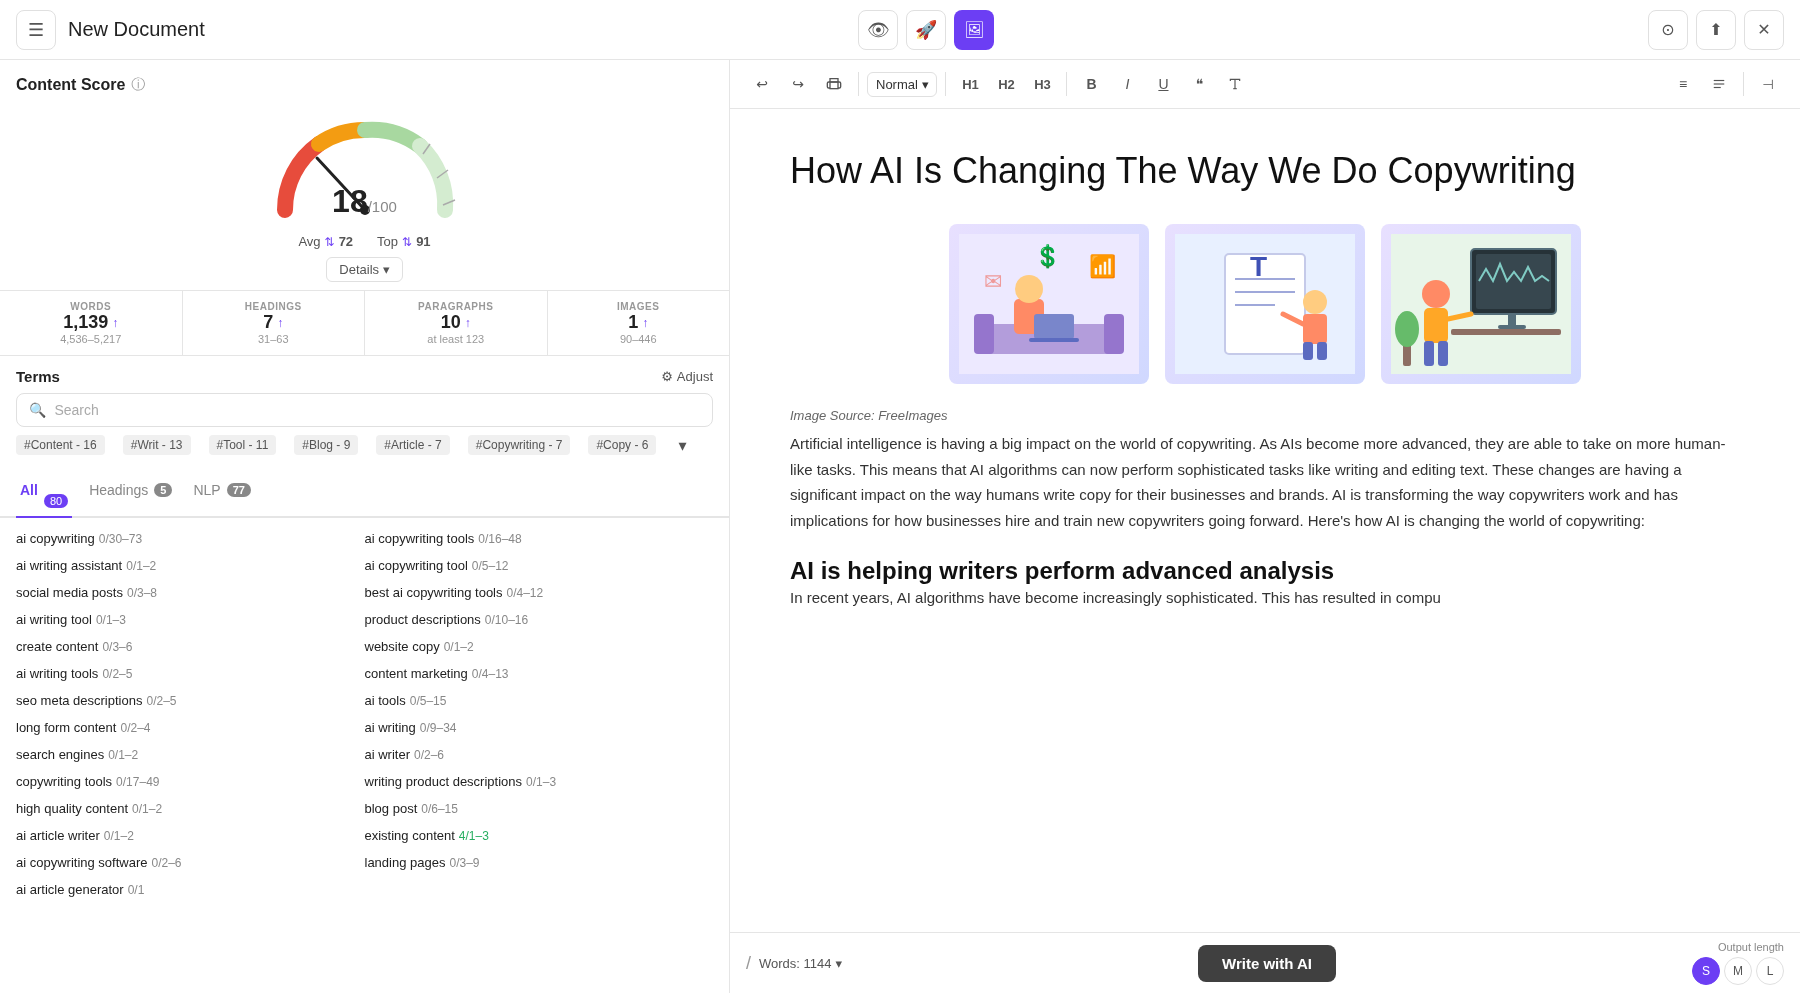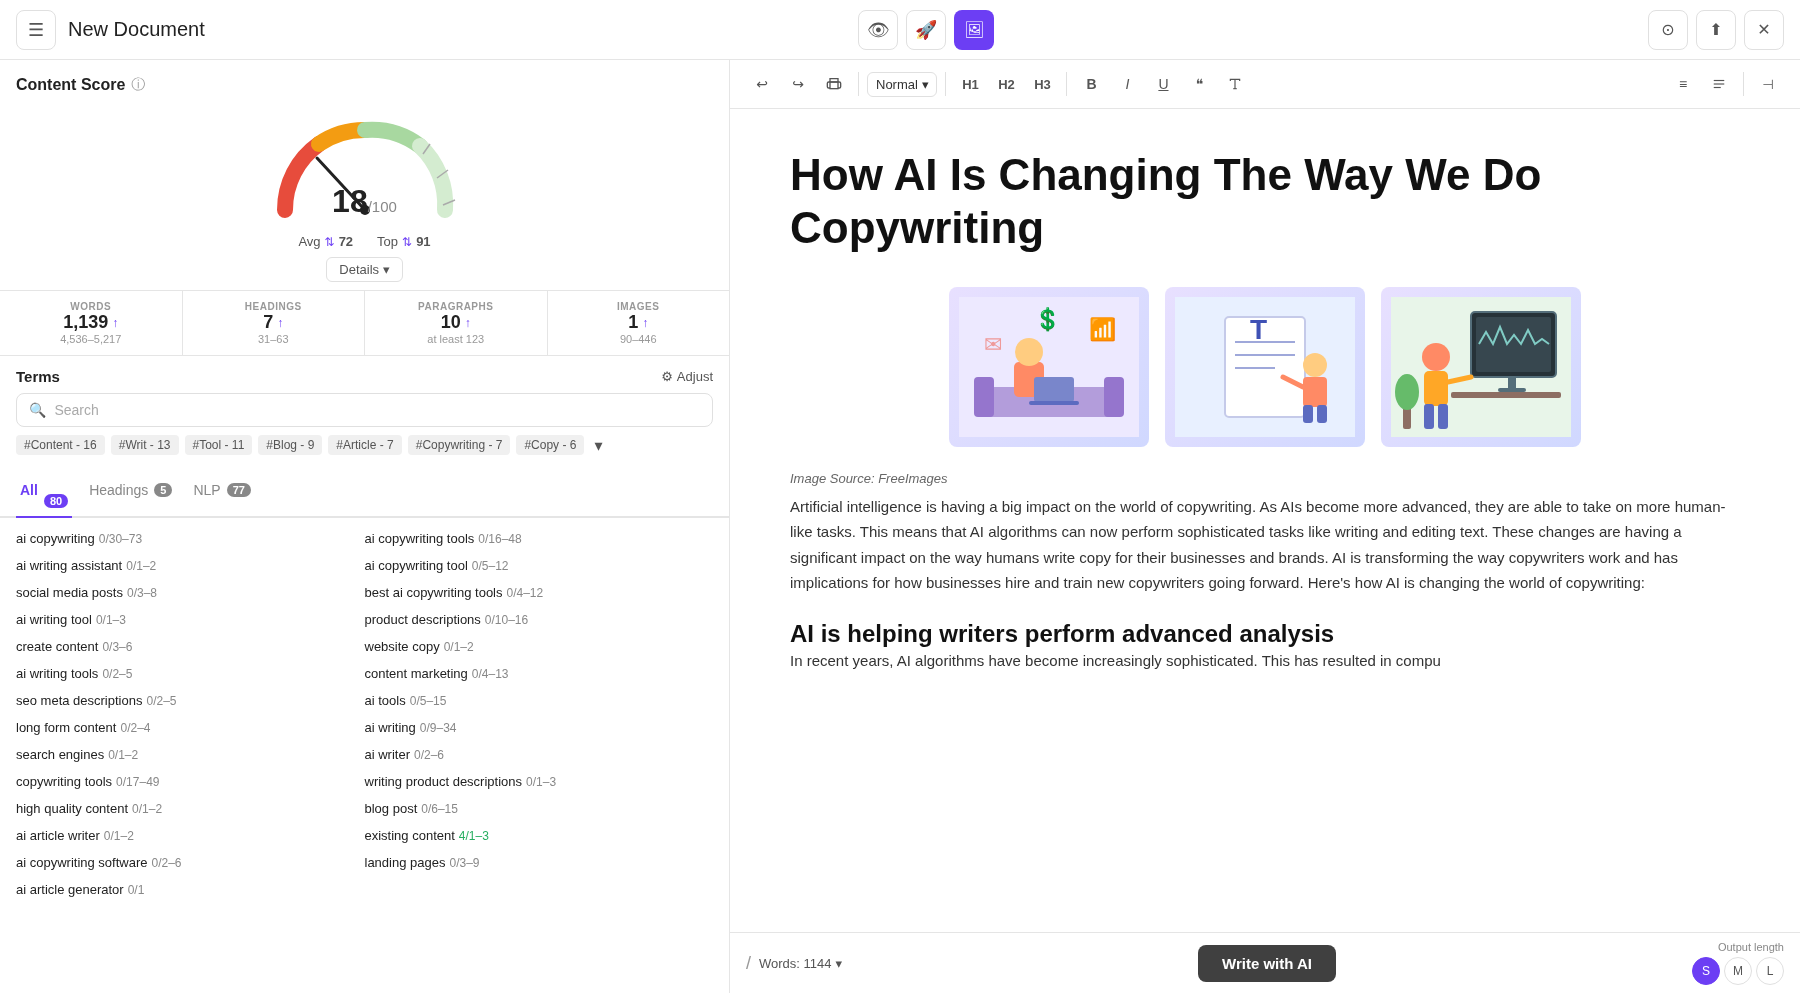--- a/index.html
+++ b/index.html
@@ -85,21 +85,21 @@
     .search-input-wrapper {
       display: flex; align-items: center; border: 1px solid #e0e0e0; border-radius: 8px;
       padding: 8px 12px; gap: 8px; background: #fff;
     }
     .search-icon { color: #999; font-size: 14px; }
     .search-input { border: none; outline: none; font-size: 14px; color: #333; flex: 1; }
     .search-input::placeholder { color: #aaa; }
 
     
     .tag-filters {
-      padding: 0 16px 8px; display: flex; gap: 6px; flex-wrap: wrap; align-items: center;
+      padding: 0 16px 8px; display: flex; gap: 18px; flex-wrap: wrap; align-items: center;
     }
     .tag-filter {
       padding: 3px 8px; border-radius: 4px; background: #f0f0f0; font-size: 12px;
       color: #555; cursor: pointer; white-space: nowrap;
     }
     .tag-expand-btn {
       background: none; border: none; cursor: pointer; color: #555; font-size: 16px; padding: 0 4px;
     }
 
     
@@ -107,21 +107,21 @@
       display: flex; align-items: center; gap: 13px; padding: 0 16px;
       border-bottom: 2px solid #e5e5e5;
     }
     .tab {
       padding: 8px 4px; font-size: 14px; cursor: pointer; color: #888; border-bottom: 2px solid transparent;
       margin-bottom: -2px; display: flex; align-items: center; gap: 6px;
     }
     .tab.active { color: #6c3ef4; border-bottom-color: #6c3ef4; font-weight: 600; }
     .tab-badge {
       background: #6c3ef4; color: #fff; border-radius: 10px;
-      padding: 1px 6px; font-size: 11px; font-weight: 700; margin-top: 23px;
+      padding: 1px 6px; font-size: 11px; font-weight: 400; margin-top: 23px;
     }
     .tab-badge-gray {
       background: #888; color: #fff; border-radius: 10px;
       padding: 1px 6px; font-size: 11px; font-weight: 600;
     }
 
     
     .terms-list {
       flex: 1; overflow-y: auto; padding: 10px 16px;
     }
@@ -172,21 +172,21 @@
       width: 32px; height: 32px; border: none; background: none; cursor: pointer;
       display: flex; align-items: center; justify-content: center; color: #555;
       border-radius: 4px;
     }
 
     
     .editor-content {
       flex: 1; overflow-y: auto; padding: 40px 60px;
     }
     .doc-title {
-      font-size: 44px; font-weight: 700; color: #111; line-height: 1.2; margin-bottom: 32px;
+      font-size: 36px; font-weight: 400; color: #111; line-height: 1.2; margin-bottom: 32px;
     }
     .doc-images {
       display: flex; gap: 16px; margin-bottom: 24px; justify-content: center;
     }
     .doc-image-placeholder {
       width: 200px; height: 160px; border-radius: 8px; overflow: hidden;
       background: linear-gradient(135deg, #e8e0ff 0%, #d0d8ff 100%);
       display: flex; align-items: center; justify-content: center;
     }
     .doc-body { font-size: 15px; color: #333; line-height: 1.7; margin-bottom: 24px; }

